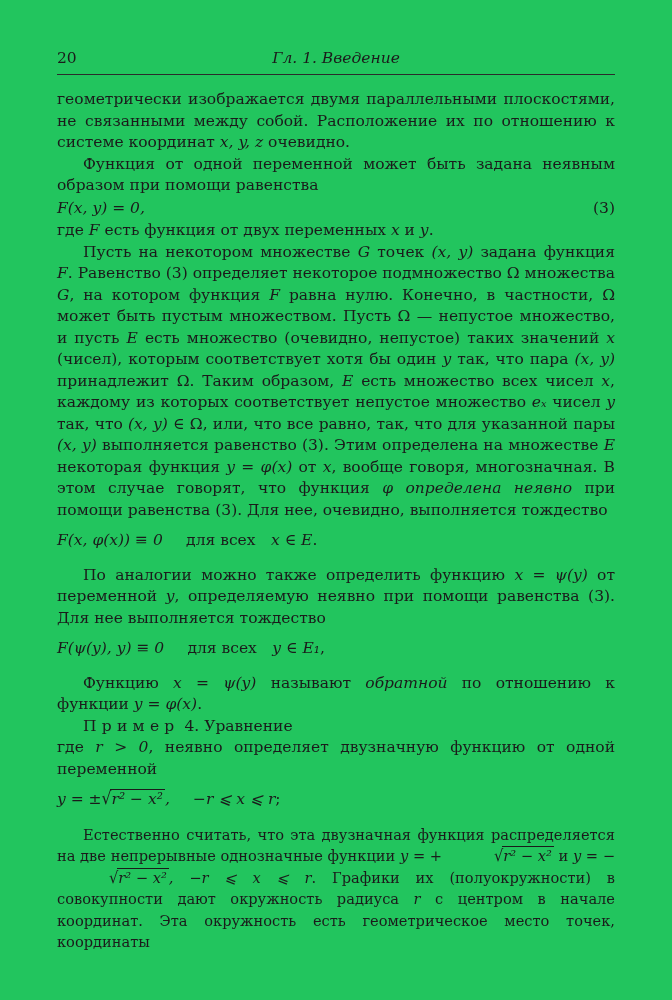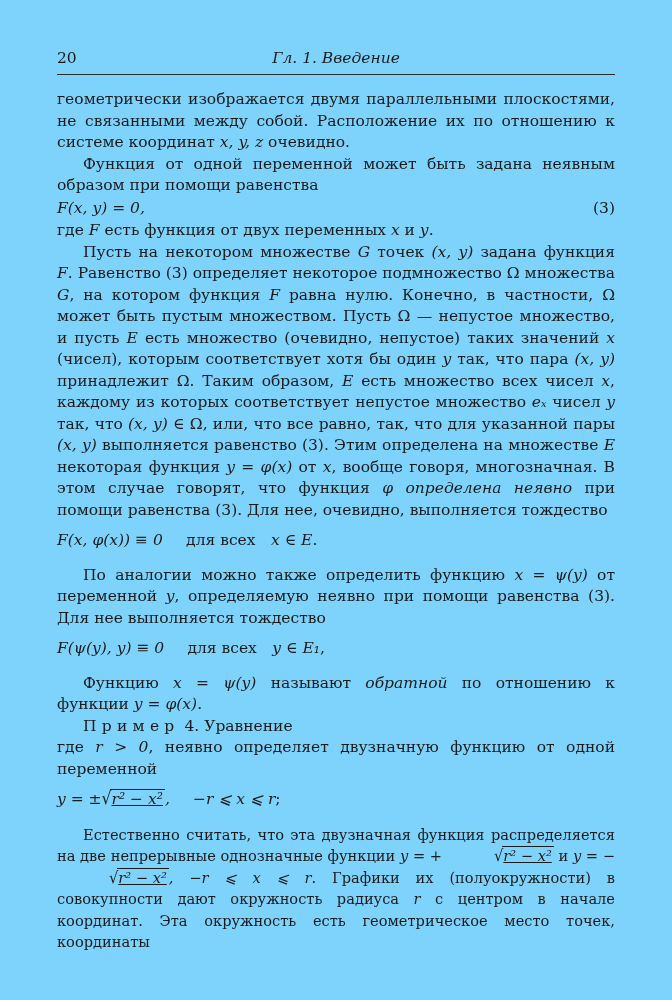--- a/index.html
+++ b/index.html
@@ -41,26 +41,26 @@
     position: relative;
     text-align: left;
     font-style: normal;
     margin: 1px 0;
   }
   .eq.roomy { margin: 9px 0 13px 0; }
   .eqnum { position: absolute; right: 0; top: 0; font-style: normal; }
   
   .sqrt { display: inline-block; white-space: nowrap; }
   .rad  { display: inline-block; font-style: normal; transform: scaleY(1.12); transform-origin: 0 85%; }
-  .rdc  { font-style: italic; border-top: 1.2px solid currentColor; padding: 0 2px 0 1px; margin-left: -1px; text-decoration: underline; }
+  .rdc  { font-style: italic; border-top: 1.2px solid currentColor; padding: 0 2px 0 1px; margin-left: -1px; }
 </style>
 </head>
 <body>
 
-<div class="page" style="background: #7dd3fc; color: rgb(27, 27, 27);">
+<div class="page" style="background: #22c55e; color: rgb(27, 27, 27);">
   <div class="pagehead" style="border-bottom-color: rgb(43, 43, 43);">
     <span class="pagenum">20</span>
     <span class="runtitle">Гл. 1. Введение</span>
   </div>
   <main>
       <p class="para"><span class="">геометрически изображается двумя параллельными плоскостями, не связанными между собой. Расположение их по отношению к системе координат </span><span class="m">x, y, z</span><span class=""> очевидно.</span></p>
       <p class="para ind"><span class="">Функция от одной переменной может быть задана неявным образом при помощи равенства</span></p>
       <div class="eq tight"><span class="m">F(x, y) = 0,</span><span class="eqnum">(3)</span></div>
       <p class="para"><span class="">где </span><span class="m">F</span><span class=""> есть функция от двух переменных </span><span class="m">x</span><span class=""> и </span><span class="m">y</span><span class="">.</span></p>
       <p class="para ind"><span class="">Пусть на некотором множестве </span><span class="m">G</span><span class=""> точек </span><span class="m">(x, y)</span><span class=""> задана функция </span><span class="m">F</span><span class="">. Равенство (3) определяет некоторое подмножество Ω множества </span><span class="m">G</span><span class="">, на котором функция </span><span class="m">F</span><span class=""> равна нулю. Конечно, в частности, Ω может быть пустым множеством. Пусть Ω — непустое множество, и пусть </span><span class="m">E</span><span class=""> есть множество (очевидно, непустое) таких значений </span><span class="m">x</span><span class=""> (чисел), которым соответствует хотя бы один </span><span class="m">y</span><span class=""> так, что пара </span><span class="m">(x, y)</span><span class=""> принадлежит Ω. Таким образом, </span><span class="m">E</span><span class=""> есть множество всех чисел </span><span class="m">x</span><span class="">, каждому из которых соответствует непустое множество </span><span class="m">eₓ</span><span class=""> чисел </span><span class="m">y</span><span class=""> так, что </span><span class="m">(x, y)</span><span class=""> ∈ Ω</span><span class="">, или, что все равно, так, что для указанной пары </span><span class="m">(x, y)</span><span class=""> выполняется равенство (3). Этим определена на множестве </span><span class="m">E</span><span class=""> некоторая функция </span><span class="m">y = φ(x)</span><span class=""> от </span><span class="m">x</span><span class="">, вообще говоря, многозначная. В этом случае говорят, что функция </span><span class="m">φ</span><span class=""> </span><span class="i">определена неявно</span><span class=""> при помощи равенства (3). Для нее, очевидно, выполняется тождество</span></p>

